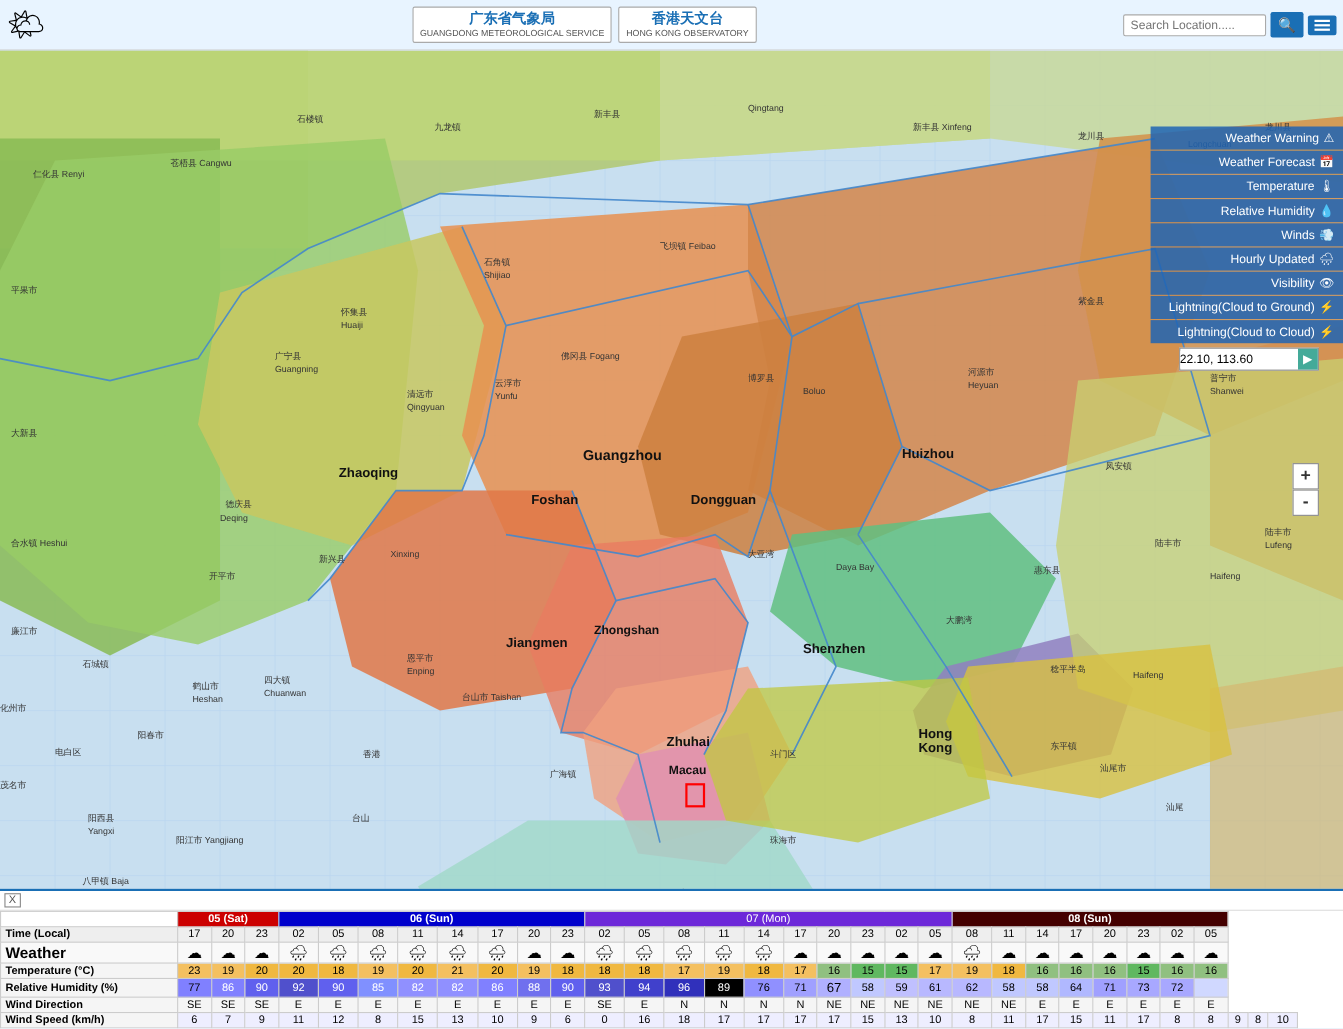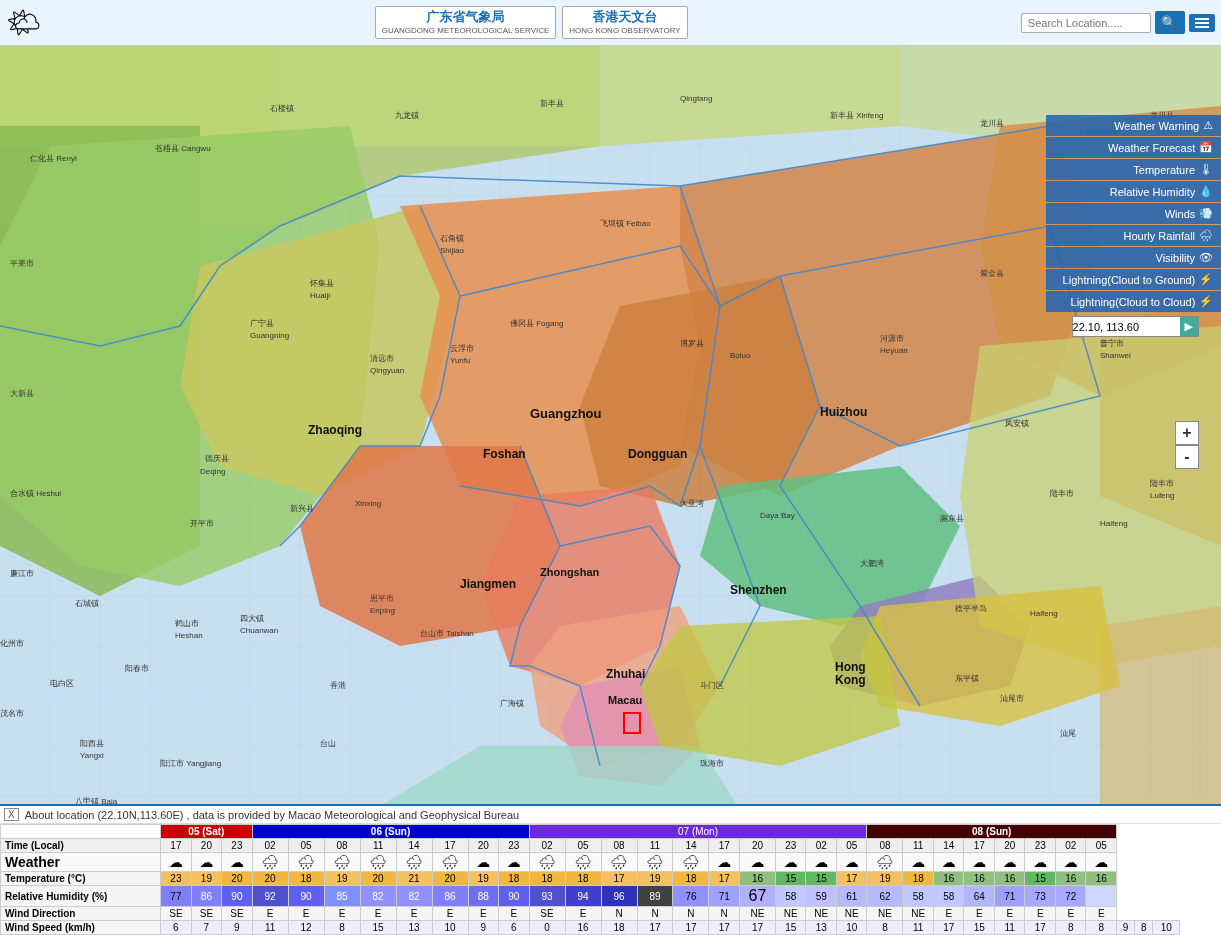--- a/index.html
+++ b/index.html
@@ -350,21 +350,21 @@
     </button>
     <button class="panel-btn">
       <span>Relative Humidity</span>
       <span>💧</span>
     </button>
     <button class="panel-btn">
       <span>Winds</span>
       <span>💨</span>
     </button>
     <button class="panel-btn">
-      <span>Hourly Rainfall</span>
+      <span>Hourly Updated</span>
       <span>🌧</span>
     </button>
     <button class="panel-btn">
       <span>Visibility</span>
       <span>👁</span>
     </button>
     <button class="panel-btn">
       <span>Lightning(Cloud to Ground)</span>
       <span>⚡</span>
     </button>
@@ -385,21 +385,20 @@
   </div>
 
   <div id="updated-box">
     <span>Updated time: 2022-03-05 12:36</span>
   </div>
 </div>
 
 <div id="data-bar">
   <div id="data-close-row">
     <button id="data-close-btn">X</button>
-    <span>About location (22.10N,113.60E) , data is provided by Macao Meteorological and Geophysical Bureau</span>
   </div>
   <div id="data-table-wrapper">
     <table class="data-table">
       <thead>
         <tr>
           <th style="min-width:90px;"></th>
           <th class="day-header-sat" colspan="3">05 (Sat)</th>
           <th class="day-header-sun" colspan="8">06 (Sun)</th>
           <th class="day-header-mon" colspan="10">07 (Mon)</th>
           <th class="day-header-tue" colspan="8">08 (Sun)</th>
@@ -512,24 +511,24 @@
             <td style="background: rgb(96, 96, 238); color: rgb(255, 255, 255); font-size: 10px;">90</td>
             <td style="background: rgb(128, 144, 255); color: rgb(255, 255, 255); font-size: 10px;">85</td>
             <td style="background: rgb(144, 144, 255); color: rgb(255, 255, 255); font-size: 10px;">82</td>
             <td style="background: rgb(144, 144, 255); color: rgb(255, 255, 255); font-size: 10px;">82</td>
             <td style="background: rgb(128, 128, 255); color: rgb(255, 255, 255); font-size: 10px;">86</td>
             <td style="background: rgb(112, 112, 238); color: rgb(255, 255, 255); font-size: 10px;">88</td>
             <td style="background: rgb(96, 96, 238); color: rgb(255, 255, 255); font-size: 10px;">90</td>
             <td style="background: rgb(80, 80, 204); color: rgb(255, 255, 255); font-size: 10px;">93</td>
             <td style="background: rgb(64, 64, 204); color: rgb(255, 255, 255); font-size: 10px;">94</td>
             <td style="background: rgb(48, 48, 187); color: rgb(255, 255, 255); font-size: 10px;">96</td>
-            <td style="background: #404040; color: rgb(255, 255, 255); font-size: 10px;">89</td>
+            <td style="background: #000000; color: rgb(255, 255, 255); font-size: 10px;">89</td>
             <td style="background: rgb(144, 144, 255); color: rgb(0, 0, 0); font-size: 10px;">76</td>
             <td style="background: rgb(160, 160, 255); color: rgb(0, 0, 0); font-size: 10px;">71</td>
-            <td style="background: rgb(176, 176, 255); color: rgb(0, 0, 0); font-size: 16px;">67</td>
+            <td style="background: rgb(176, 176, 255); color: rgb(0, 0, 0); font-size: 12px;">67</td>
             <td style="background: rgb(192, 200, 255); color: rgb(0, 0, 0); font-size: 10px;">58</td>
             <td style="background: rgb(192, 192, 255); color: rgb(0, 0, 0); font-size: 10px;">59</td>
             <td style="background: rgb(184, 184, 255); color: rgb(0, 0, 0); font-size: 10px;">61</td>
             <td style="background: rgb(184, 184, 255); color: rgb(0, 0, 0); font-size: 10px;">62</td>
             <td style="background: rgb(192, 200, 255); color: rgb(0, 0, 0); font-size: 10px;">58</td>
             <td style="background: rgb(192, 200, 255); color: rgb(0, 0, 0); font-size: 10px;">58</td>
             <td style="background: rgb(176, 184, 255); color: rgb(0, 0, 0); font-size: 10px;">64</td>
             <td style="background: rgb(160, 160, 255); color: rgb(0, 0, 0); font-size: 10px;">71</td>
             <td style="background: rgb(168, 168, 255); color: rgb(0, 0, 0); font-size: 10px;">73</td>
             <td style="background: rgb(168, 168, 255); color: rgb(0, 0, 0); font-size: 10px;">72</td>

